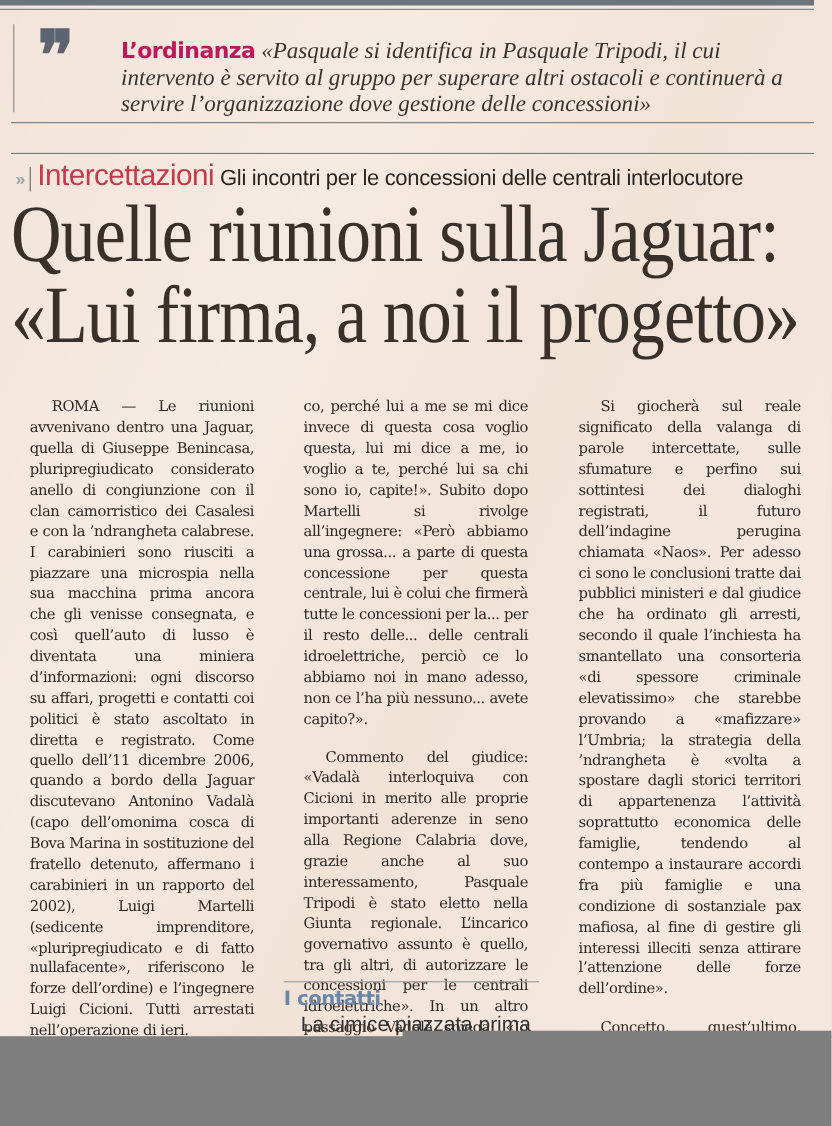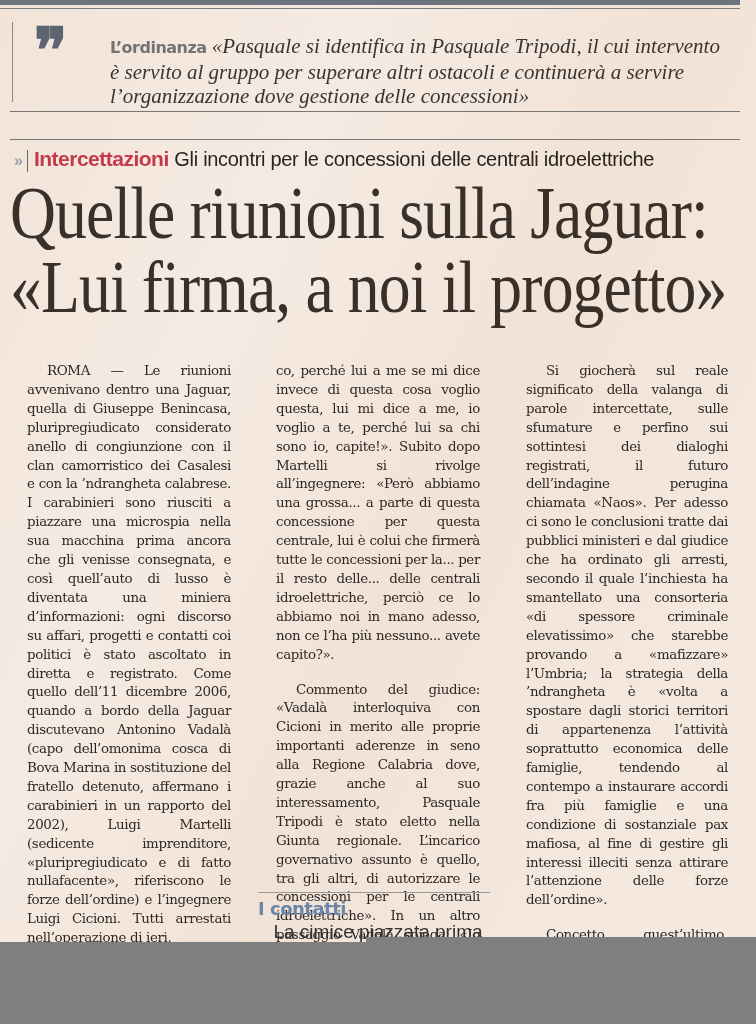--- a/index.html
+++ b/index.html
@@ -20,32 +20,32 @@
   .quote-vline { position:absolute; left:12px; top:22px; width:1px; height:80px; background:#888; }
   .quote-mark {
     position:absolute; left:34px; top:20px; font-size:62px; line-height:62px;
     font-weight:bold; color:#5b6470; font-family:"DejaVu Serif", serif;
   }
   .quote-text {
     position:absolute; left:110px; top:34px; width:620px;
     font-family:"Liberation Serif", serif; font-style:italic; font-size:21px; line-height:24px; color:#3a3430;
   }
   .quote-label {
-    font-style:normal; font-family:"DejaVu Sans", sans-serif; font-weight:bold; font-size:16px;
-    color:#737373; letter-spacing:-0.5px;margin-top:11px;
+    font-style:normal; font-family:"DejaVu Sans", sans-serif; font-weight:bold; font-size:20px;
+    color:#be185d; letter-spacing:-0.5px;margin-top:11px;
   }
   .rule-a { position:absolute; left:10px; top:111px; width:730px; height:1px; background:#777; }
   .rule-b { position:absolute; left:10px; top:139px; width:730px; height:1px; background:#777; }
   .kicker {
     position:absolute; left:14px; top:145px; height:28px; white-space:nowrap;
     font-family:"Liberation Sans", sans-serif; font-size:20px; line-height:28px;
   }
   .kicker .arrows { color:#9aa0a8; font-weight:bold; font-size:16px; }
   .kicker .bar { display:inline-block; width:1px; height:22px; background:#666; vertical-align:middle; margin:0 6px 0 4px; }
-  .kicker .section { color:#c43a4a; font-weight:bold; font-size:21px; letter-spacing:-0.5px; }
+  .kicker .section { color:#c43a4a; font-weight:normal; font-size:27px; letter-spacing:-0.5px; }
   .kicker .sub { color:#2a2420; font-size:20px; letter-spacing:-0.3px; }
   .headline {
     position:absolute; left:10px; top:176px; width:740px;
     font-family:"Liberation Serif", serif; font-size:74px; line-height:74px; color:#3a302a;
     transform:scaleX(0.86); transform-origin:left top; white-space:nowrap; letter-spacing:-1px;
   }
   .col {
     position:absolute; top:346px; width:236px;
     font-family:"DejaVu Serif", serif; font-size:13.4px; line-height:18.9px; color:#2e2824;
     text-align:justify; hyphens:manual; letter-spacing:-0.35px;
@@ -77,21 +77,21 @@
 <div class="quote-mark">❞</div>
 <div class="quote-text">
   <span class="quote-label">L’ordinanza</span>
   <span>«Pasquale si identifica in Pasquale Tripodi, il cui intervento è servito al gruppo per superare altri ostacoli e continuerà a servire l’organizzazione dove gestione delle concessioni»</span>
 </div>
 <div class="rule-a"></div>
 <div class="rule-b"></div>
 
 <div class="kicker">
   <span class="arrows">»</span><span class="bar"></span><span class="section">Intercettazioni</span>
-  <span class="sub">Gli incontri per le concessioni delle centrali idroelettriche</span>
+  <span class="sub">Gli incontri per le concessioni delle centrali interlocutore</span>
 </div>
 
 <div class="headline">
   <div>Quelle riunioni sulla Jaguar:</div>
   <div>«Lui firma, a noi il progetto»</div>
 </div>
 
 <div class="col col1">
   <p>ROMA — Le riunioni avvenivano dentro una Jaguar, quella di Giuseppe Benincasa, pluripregiudicato considerato anello di congiunzione con il clan camorristico dei Casalesi e con la ’ndrangheta calabrese. I carabinieri sono riusciti a piazzare una microspia nella sua macchina prima ancora che gli venisse consegnata, e così quell’auto di lusso è diventata una miniera d’informazioni: ogni discorso su affari, progetti e contatti coi politici è stato ascoltato in diretta e registrato. Come quello dell’11 dicembre 2006, quando a bordo della Jaguar discutevano Antonino Vadalà (capo dell’omonima cosca di Bova Marina in sostituzione del fratello detenuto, affermano i carabinieri in un rapporto del 2002), Luigi Martelli (sedicente imprenditore, «pluripregiudicato e di fatto nullafacente», riferiscono le forze dell’ordine) e l’ingegnere Luigi Cicioni. Tutti arrestati nell’operazione di ieri.</p>
   <p>«Ci sono le elezioni — dice Vadalà a Martelli —, lui vuole fare il sindaco. Cioè io con questa mossa, detto tra di noi, politicamente mi devo vendere. No vendere, non è una parola esatta...». Martelli ride: «Non è una bella parola». E Vadalà: «O, Luigi... bisogna studiarla a tavolino, è una cosa seria». Poco prima aveva detto: «...Sono cambiati... la mano di Pasquale c’è stata», e il giudice annota nell’ordine di arresto: «Pasquale si identifica nell’on. Pasquale Tripodi, il cui intervento è servito al gruppo per superare altri ostacoli e continuerà a servire l’organizzazione nella gestione delle concessioni».</p>

